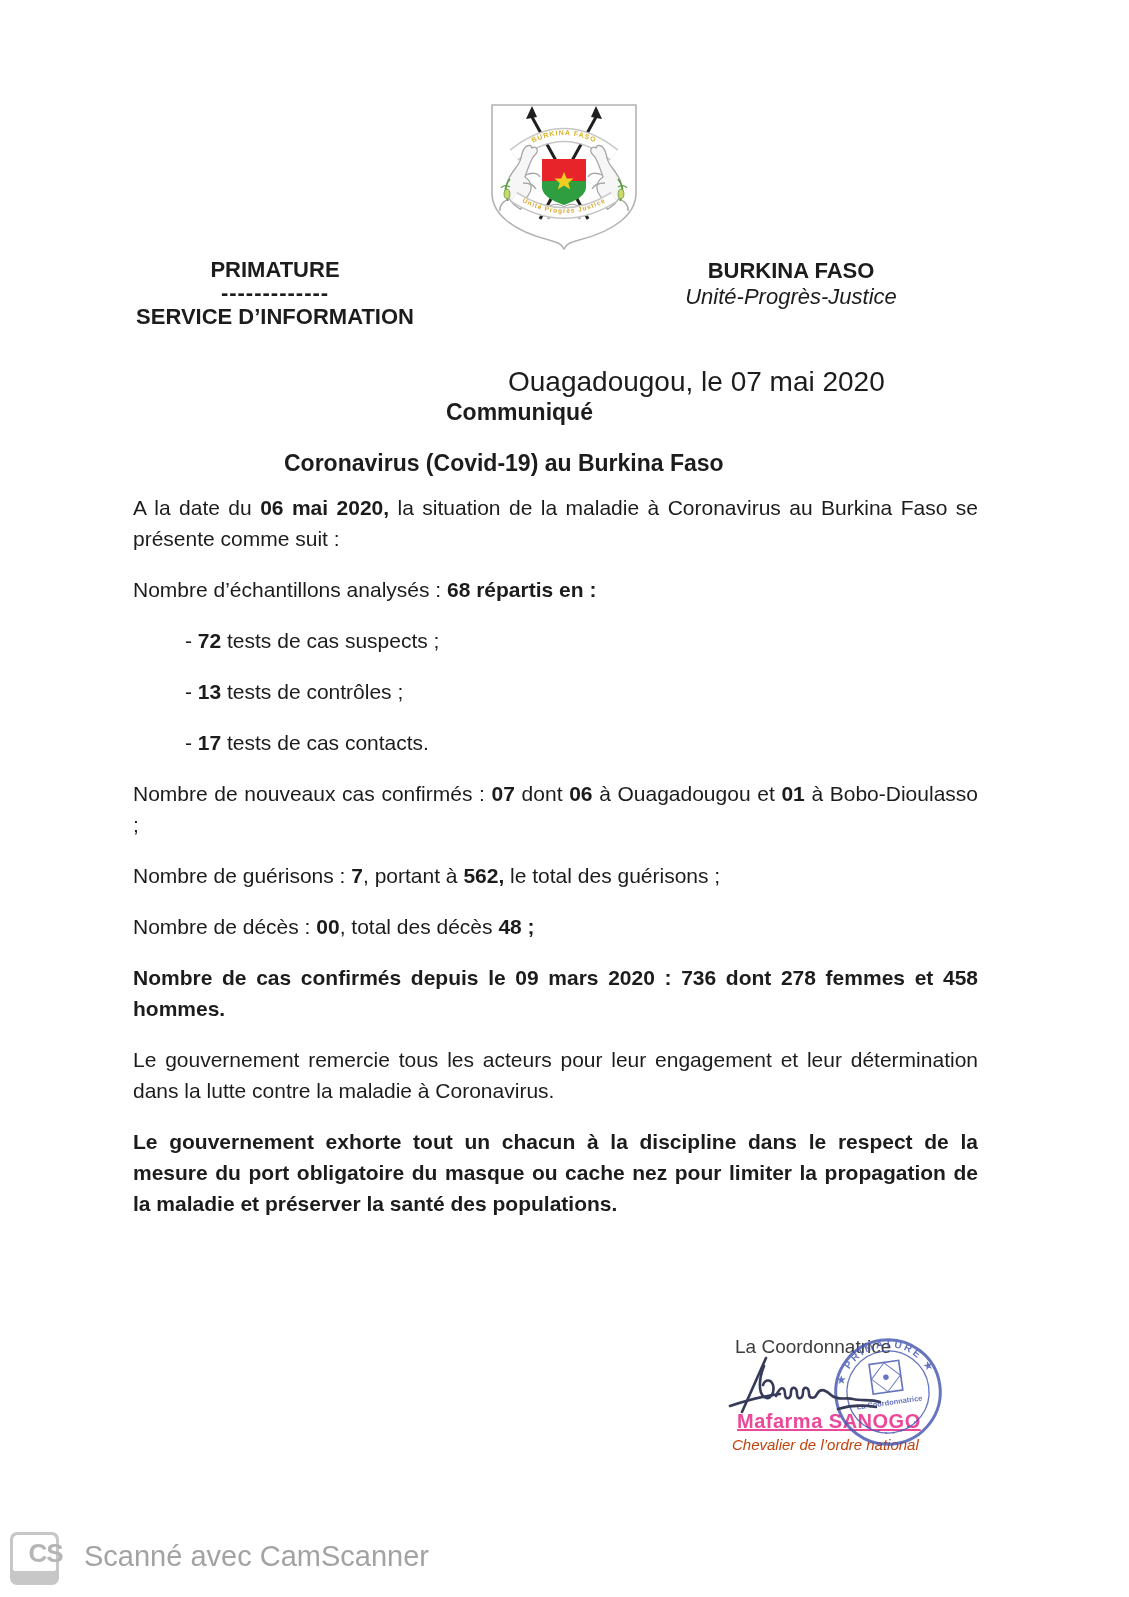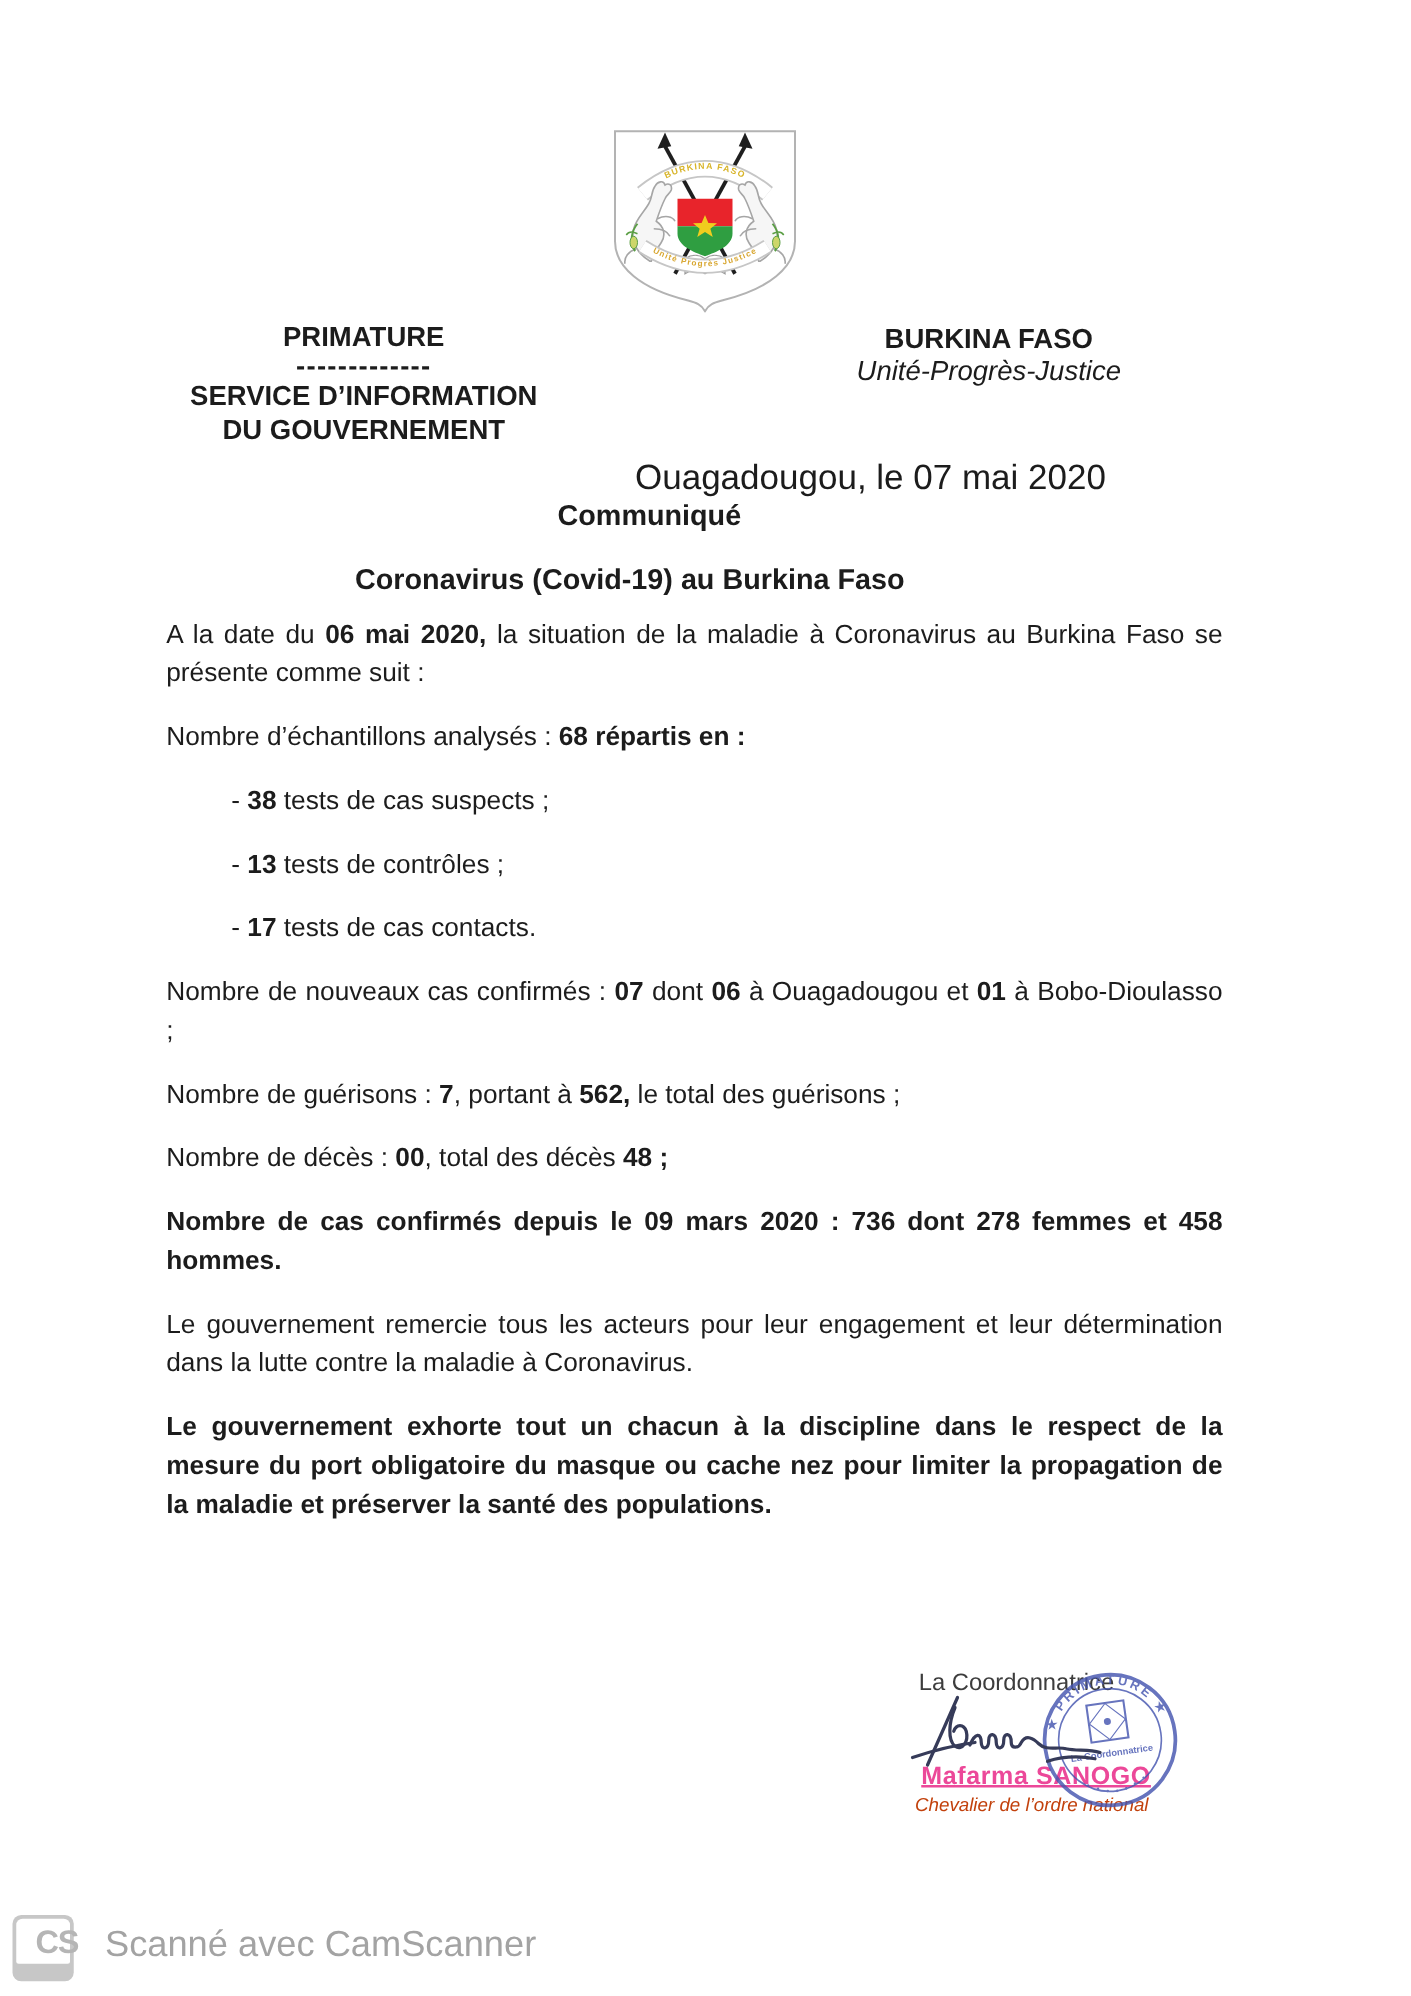--- a/index.html
+++ b/index.html
@@ -6,21 +6,21 @@
   .page {
     position:relative; width:1129px; height:1597px; margin:0 auto;
     background:#ffffff; overflow:hidden;
     font-family:"Liberation Sans", sans-serif; color:#1c1c1c;
   }
   .b { font-weight:700; }
 
   
   .emblem { position:absolute; left:486px; top:100px; width:156px; height:150px; }
   .header-left {
-    position:absolute; left:124px; top:256px; width:334px;
+    position:absolute; left:108px; top:256px; width:334px;
     text-align:center; font-weight:700; font-size:22px; line-height:27px;
   }
   .header-left .divider { line-height:20px; letter-spacing:1px; }
   .header-right { position:absolute; left:646px; top:258px; width:290px; text-align:center; }
   .header-right .country { font-weight:700; font-size:22px; line-height:26px; }
   .header-right .motto { font-style:italic; font-size:22px; line-height:26px; }
 
   .dateline  { position:absolute; left:508px; top:366px; font-size:28px; }
   .doc-title { position:absolute; left:446px; top:399px; font-size:23px; font-weight:700; }
   .doc-subtitle { position:absolute; left:260px; top:450px; font-size:23px; font-weight:700;margin-left:24px; }
@@ -127,37 +127,36 @@
       <text font-size="6.5" font-weight="700" fill="#d8a62e" letter-spacing="1">
         <textPath href="#arcBot" startOffset="50%" text-anchor="middle">Unité Progrès Justice</textPath>
       </text>
     </g>
   </svg>
 
   <div class="header-left">
     <div>PRIMATURE</div>
     <div class="divider">-------------</div>
     <div>SERVICE D’INFORMATION</div>
-    <div>DU GOUVERNEMENT</div>
   </div>
 
   <div class="header-right">
     <div class="country">BURKINA FASO</div>
     <div class="motto">Unité-Progrès-Justice</div>
   </div>
 
   <div class="dateline">Ouagadougou, le 07 mai 2020</div>
   <div class="doc-title">Communiqué</div>
   <div class="doc-subtitle">Coronavirus (Covid-19) au Burkina Faso</div>
 
   <div class="body-text">
     <p><span>A la date du </span><span class="b">06 mai 2020,</span><span> la situation de la maladie à Coronavirus au Burkina Faso se présente comme suit :</span></p>
     <p><span>Nombre d’échantillons analysés : </span><span class="b">68 répartis en :</span></p>
     <div class="test-list">
-      <p><span>- </span><span class="b">38</span><span> tests de cas suspects ;</span></p>
+      <p><span>- </span><span class="b">72</span><span> tests de cas suspects ;</span></p>
       <p><span>- </span><span class="b">13</span><span> tests de contrôles ;</span></p>
       <p><span>- </span><span class="b">17</span><span> tests de cas contacts.</span></p>
     </div>
     <p><span>Nombre de nouveaux cas confirmés : </span><span class="b">07</span><span> dont </span><span class="b">06</span><span> à Ouagadougou et </span><span class="b">01</span><span> à Bobo-Dioulasso ;</span></p>
     <p><span>Nombre de guérisons : </span><span class="b">7</span><span>, portant à </span><span class="b">562,</span><span> le total des guérisons ;</span></p>
     <p><span>Nombre de décès : </span><span class="b">00</span><span>, total des décès </span><span class="b">48 ;</span></p>
     <p><span class="b">Nombre de cas confirmés depuis le 09 mars 2020 : 736 dont 278 femmes et 458 hommes.</span></p>
     <p><span>Le gouvernement remercie tous les acteurs pour leur engagement et leur détermination dans la lutte contre la maladie à Coronavirus.</span></p>
     <p><span class="b">Le gouvernement exhorte tout un chacun à la discipline dans le respect de la mesure du port obligatoire du masque ou cache nez pour limiter la propagation de la maladie et préserver la santé des populations.</span></p>
   </div>

